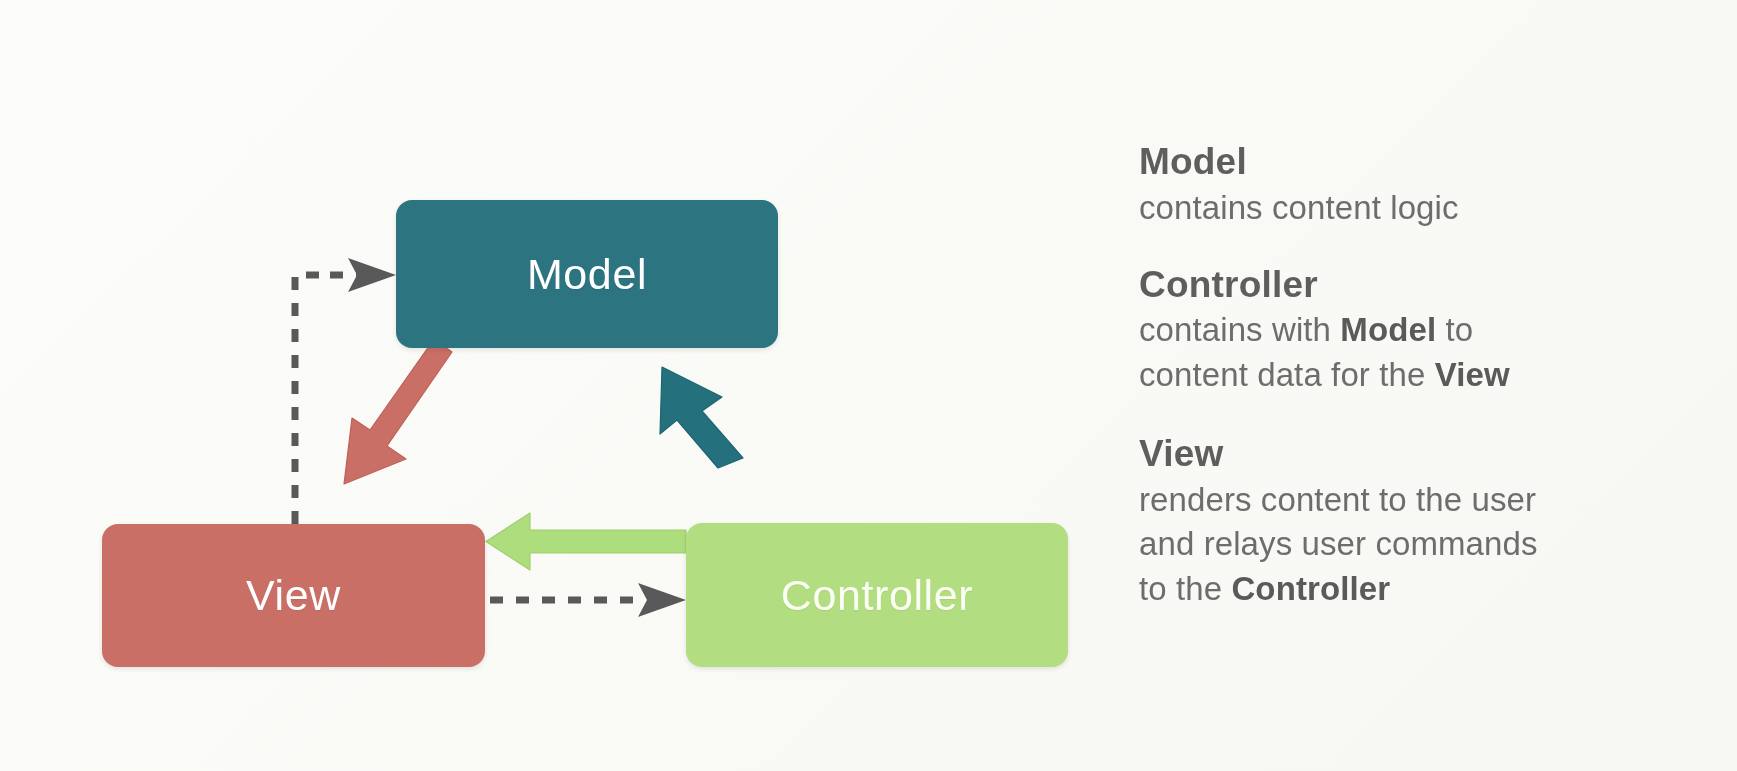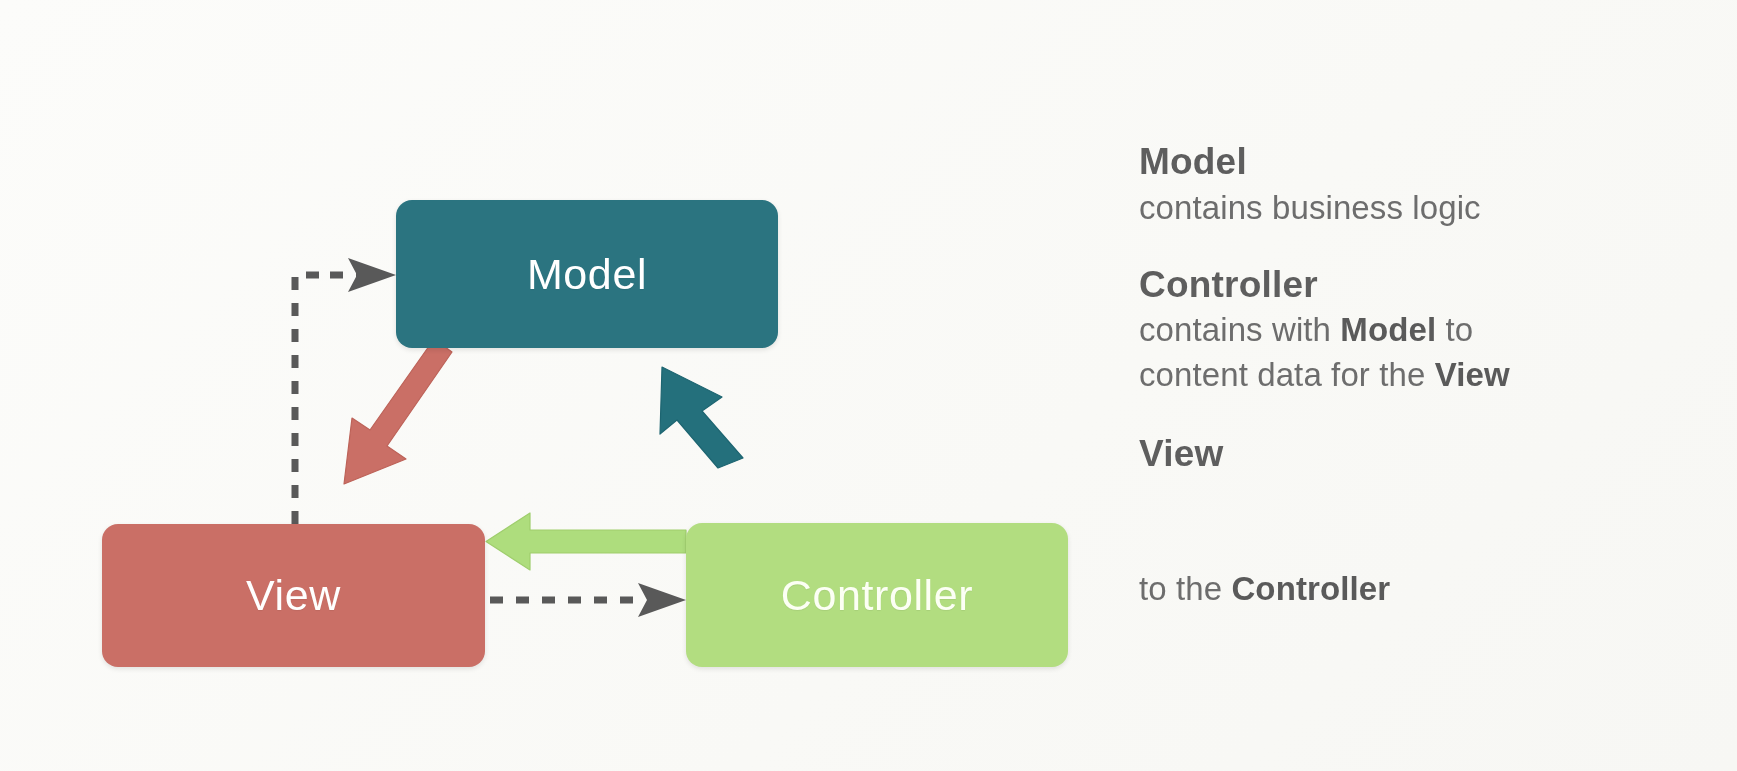--- a/index.html
+++ b/index.html
@@ -135,34 +135,34 @@
 
 <div class="node" id="node-controller">
   <span class="node-label">Controller</span>
 </div>
 
 <div id="legend">
 
   <div class="legend-block" id="legend-block-model">
     <div class="legend-title">Model</div>
     <div class="legend-body">
-      <span>contains business logic</span>
+      <span>contains content logic</span>
     </div>
   </div>
 
   <div class="legend-block" id="legend-block-controller">
     <div class="legend-title">Controller</div>
     <div class="legend-body">
       <span>contains with </span><b>Model</b><span> to</span><br>
       <span>content data for the </span><b>View</b>
     </div>
   </div>
 
   <div class="legend-block" id="legend-block-view">
     <div class="legend-title">View</div>
     <div class="legend-body">
-      <br>
-      <br>
+      <span>renders content to the user</span><br>
+      <span>and relays user commands</span><br>
       <span>to the </span><b>Controller</b>
     </div>
   </div>
 
 </div>
 
 </body></html>

